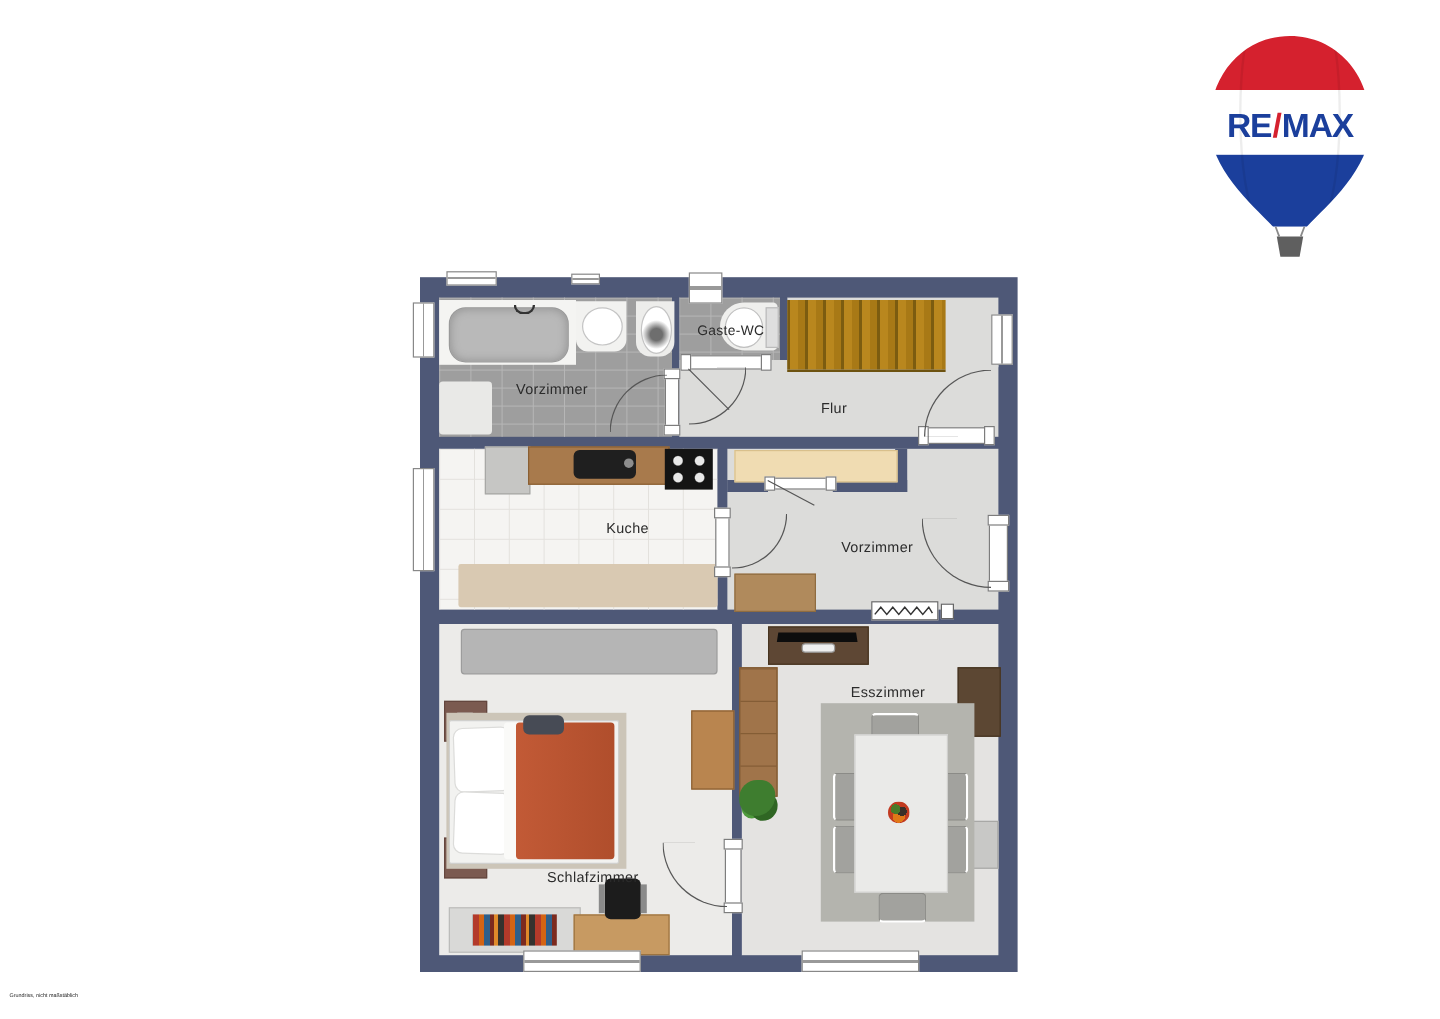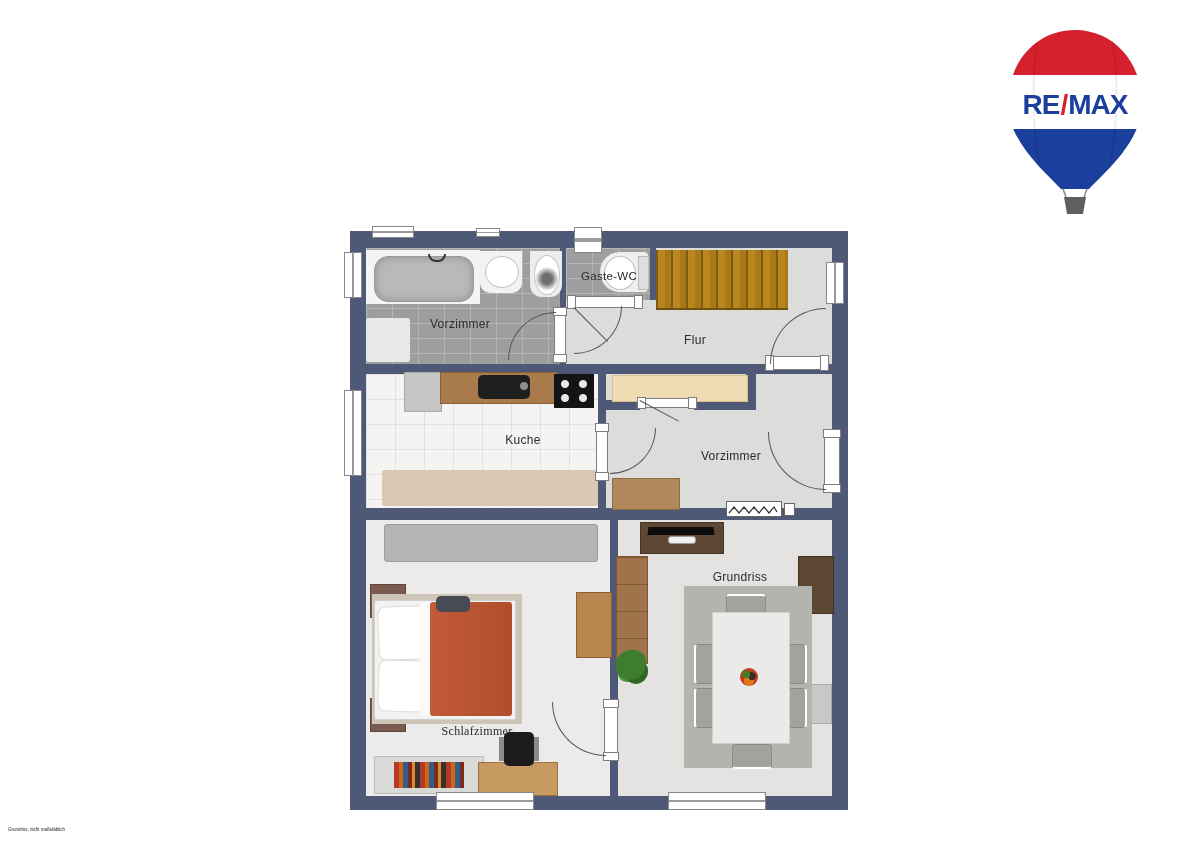--- a/index.html
+++ b/index.html
@@ -166,22 +166,22 @@
   <div class="win-h" style="left:668px;top:792px;width:98px;height:18px;"></div>
   <div class="win-h" style="left:372px;top:226px;width:42px;height:12px;"></div>
   <div class="win-h" style="left:476px;top:228px;width:24px;height:9px;"></div>
   <div class="win-h" style="left:574px;top:227px;width:28px;height:26px;"></div>
 
   <div class="label" style="left:460px;top:324px;">Vorzimmer</div>
   <div class="label" style="left:609px;top:276px;font-size:11.5px;">Gaste-WC</div>
   <div class="label" style="left:695px;top:340px;">Flur</div>
   <div class="label" style="left:508px;top:440px;margin-left:15px;">Kuche</div>
   <div class="label" style="left:731px;top:456px;">Vorzimmer</div>
-  <div class="label" style="left:477px;top:731px;font-family:Liberation Serif, serif;">Schlafzimmer</div>
-  <div class="label" style="left:740px;top:577px;">Grundriss</div>
+  <div class="label" style="left:494px;top:731px;">Schlafzimmer</div>
+  <div class="label" style="left:740px;top:577px;">Esszimmer</div>
 
   <div class="abs" style="left:1000px;top:25px;width:150px;height:195px;">
     <svg width="150" height="195" viewBox="0 0 150 195">
       <defs>
         <clipPath id="bal">
           <path d="M75,5 C113,5 142,36 142,79 C142,116 106,146 89,164 L61,164 C44,146 8,116 8,79 C8,36 37,5 75,5 Z"></path>
         </clipPath>
       </defs>
       <g clip-path="url(#bal)">
         <rect x="0" y="0" width="150" height="50" fill="#d5212e"></rect>

